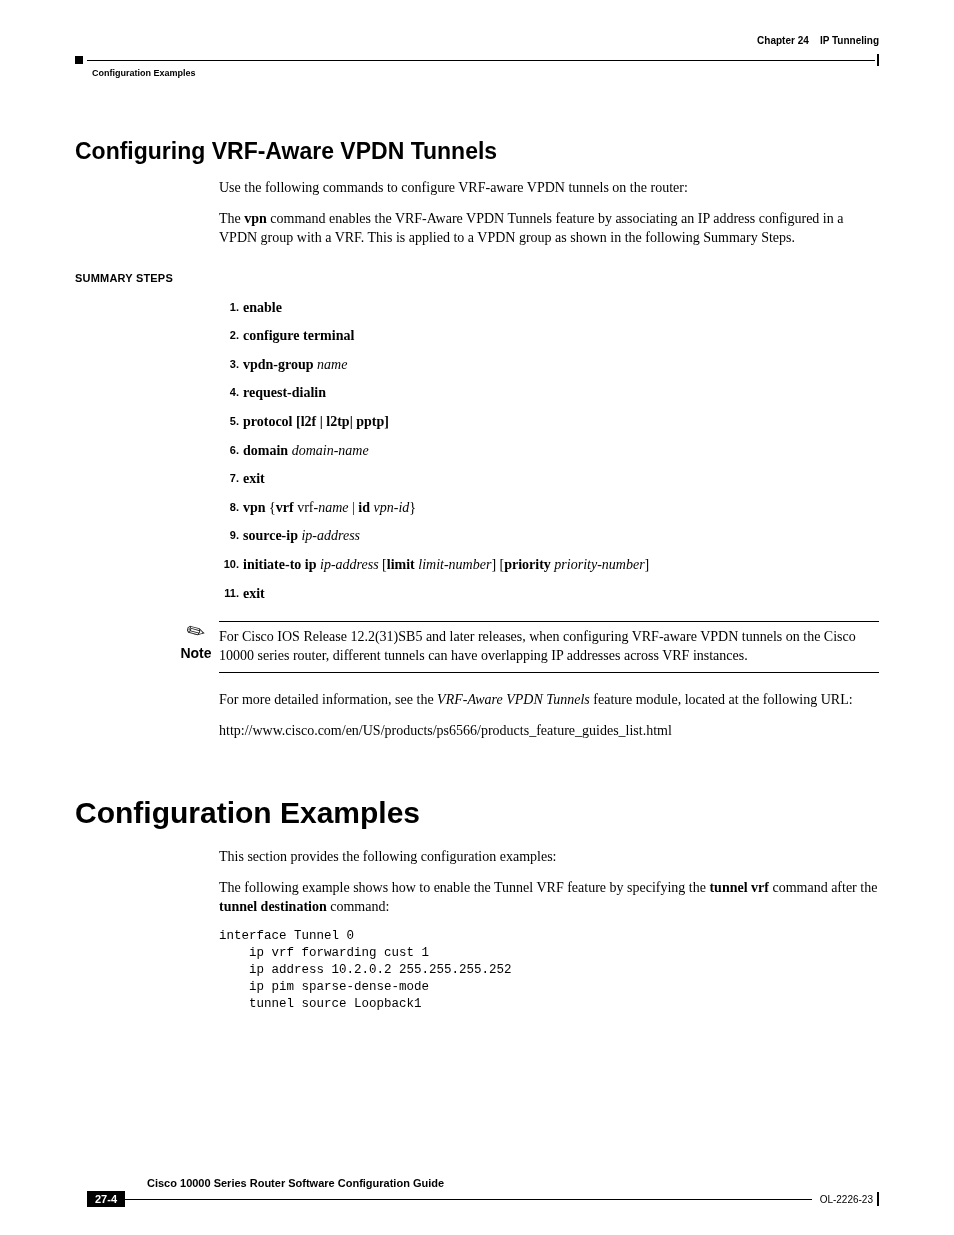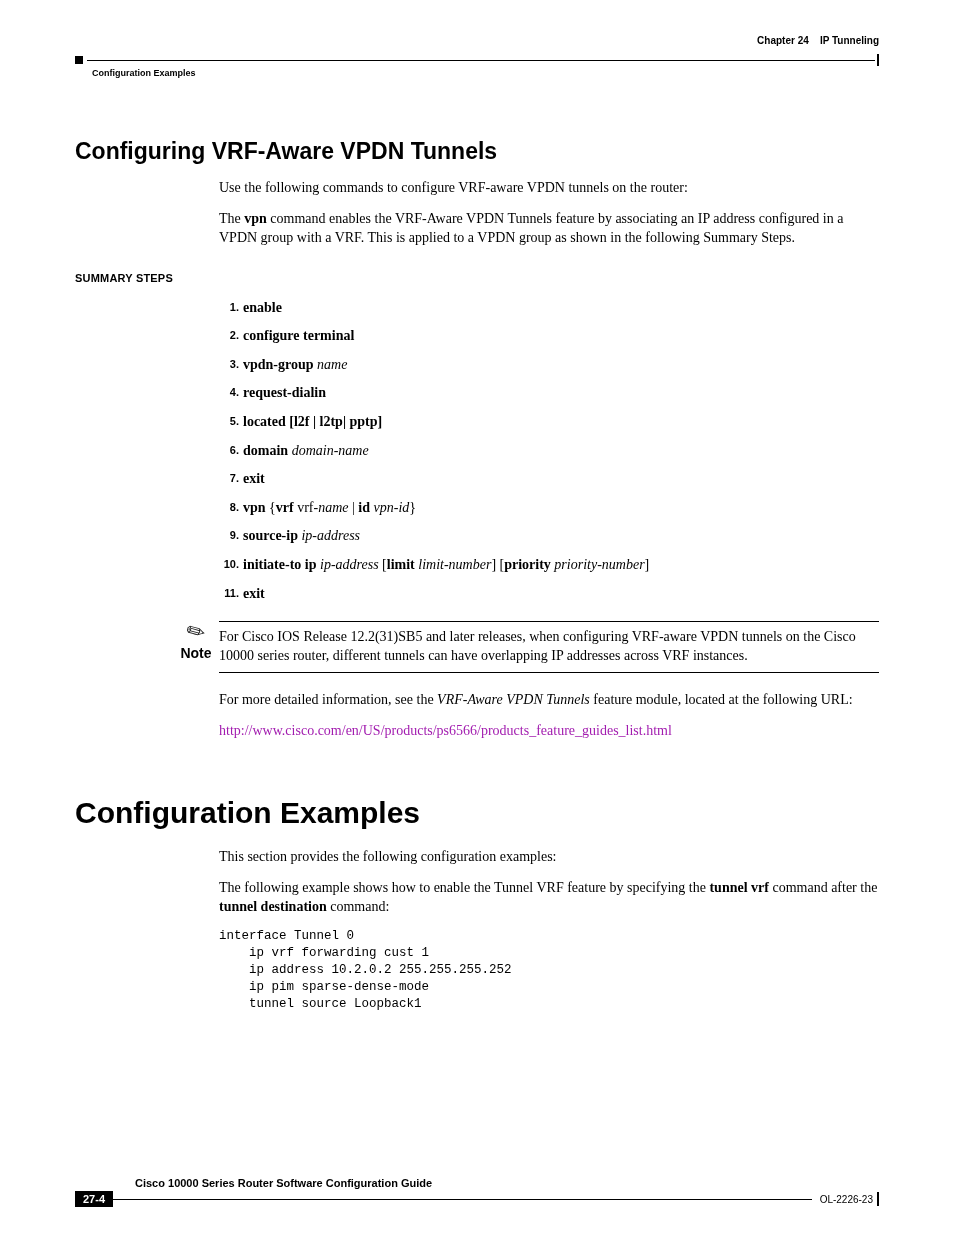--- a/index.html
+++ b/index.html
@@ -126,31 +126,31 @@
   }
   ul.bullets {
     margin:0 0 0 0; padding-left:20px; list-style:none;
   }
   ul.bullets li {
     position:relative; margin-bottom:9px; line-height:1.4;
   }
   ul.bullets li::before {
     content:"\2022"; position:absolute; left:-18px; top:0; font-size:14px;
   }
-  a.link { color:#a21caf; text-decoration:none; }
+  a.link { color:#000000; text-decoration:none; }
   .code {
     font-family: "Courier New", Courier, monospace;
     font-size: 12.5px;
     white-space: pre;
     line-height: 1.35;
     margin-top:4px;
   }
   .footer {
     position:absolute;
-    left:75px; right:75px; bottom:28px;
+    left:87px; right:75px; bottom:28px;
   }
   .footer-title {
     font-family: Arial, Helvetica, sans-serif;
     font-size:11px; font-weight:bold;
     margin-left:60px; margin-bottom:2px;
   }
   .footer-bar {
     display:flex; align-items:center;
   }
   .page-num-tab {
@@ -193,21 +193,21 @@
   </div>
 
   <div class="summary-heading">SUMMARY STEPS</div>
 
   <div class="body-block">
     <ol class="steps">
       <li><span class="b">enable</span></li>
       <li><span class="b">configure terminal</span></li>
       <li><span class="b">vpdn-group</span> <span class="i">name</span></li>
       <li><span class="b">request-dialin</span></li>
-      <li><span class="b">located</span> <span class="b">[l2f | l2tp| pptp]</span></li>
+      <li><span class="b">protocol</span> <span class="b">[l2f | l2tp| pptp]</span></li>
       <li><span class="b">domain</span> <span class="i">domain-name</span></li>
       <li><span class="b">exit</span></li>
       <li><span class="b">vpn</span> {<span class="b">vrf</span> vrf-<span class="i">name</span> | <span class="b">id</span> <span class="i">vpn-id</span>}</li>
       <li><span class="b">source-ip</span> <span class="i">ip-address</span></li>
       <li><span class="b">initiate-to ip</span> <span class="i">ip-address</span> [<span class="b">limit</span> <span class="i">limit-number</span>] [<span class="b">priority</span> <span class="i">priority-number</span>]</li>
       <li><span class="b">exit</span></li>
     </ol>
   </div>
 
   <div class="note-row">

